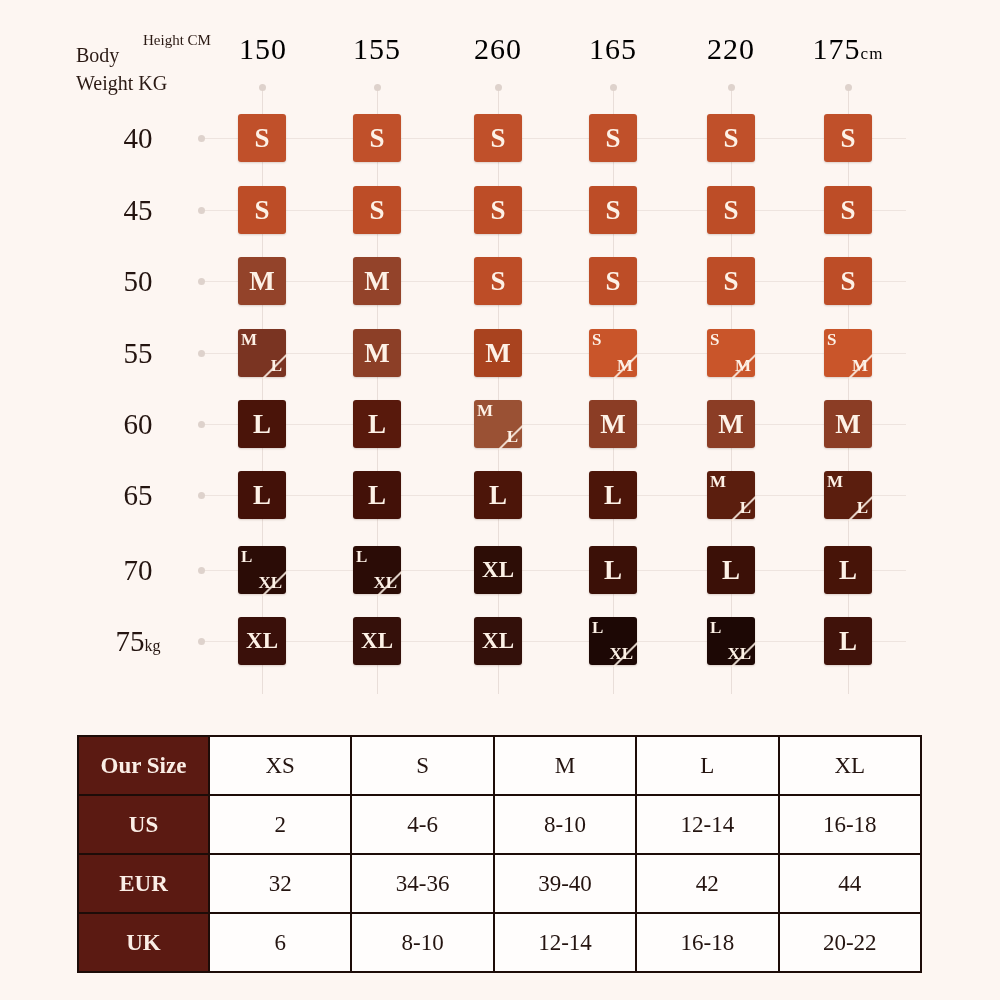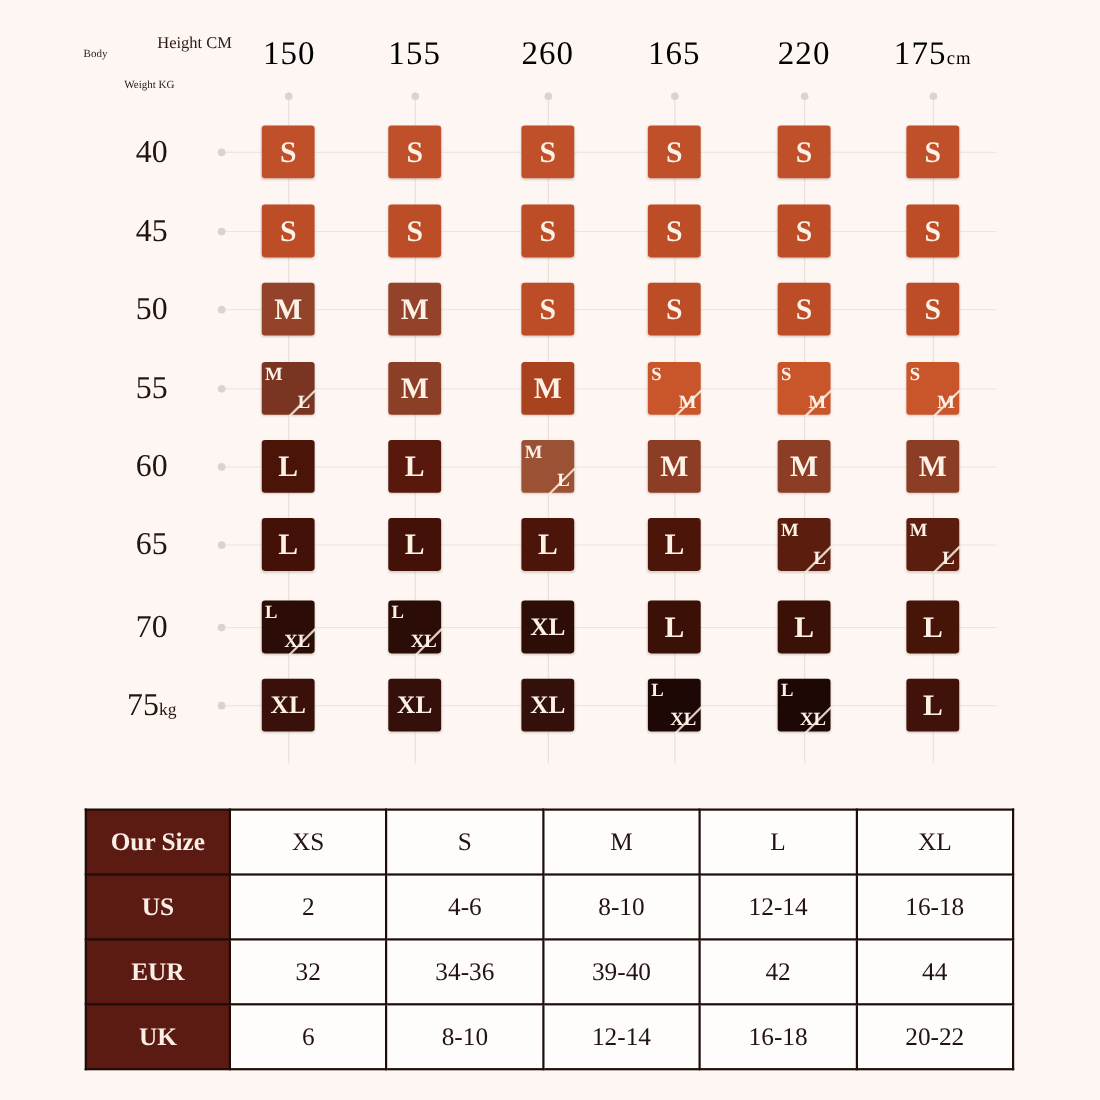--- a/index.html
+++ b/index.html
@@ -21,26 +21,26 @@
     position: absolute;
     left: 0;
     top: 0;
     width: 1000px;
     height: 710px;
   }
 
   .axis-label {
     position: absolute;
     font-family: "Liberation Serif", serif;
-    font-size: 10px;
+    font-size: 20px;
     color: #2b1a14;
     white-space: nowrap;
   }
   #body-label { left: 76px; top: 44px; }
-  #weight-label { left: 76px; top: 72px; margin-left: 37px; }
+  #weight-label { left: 76px; top: 72px; }
   #height-label { left: 143px; top: 32px; font-size: 15px; }
 
   .col-head {
     position: absolute;
     top: 32px;
     width: 110px;
     text-align: center;
     font-size: 30px;
     letter-spacing: 1px;
     color: #000000;

